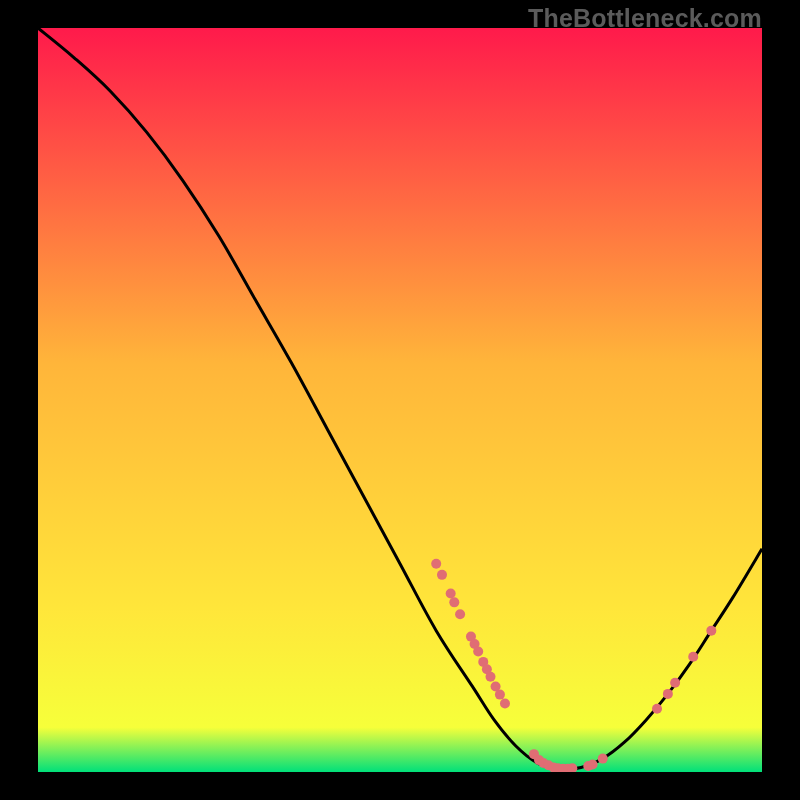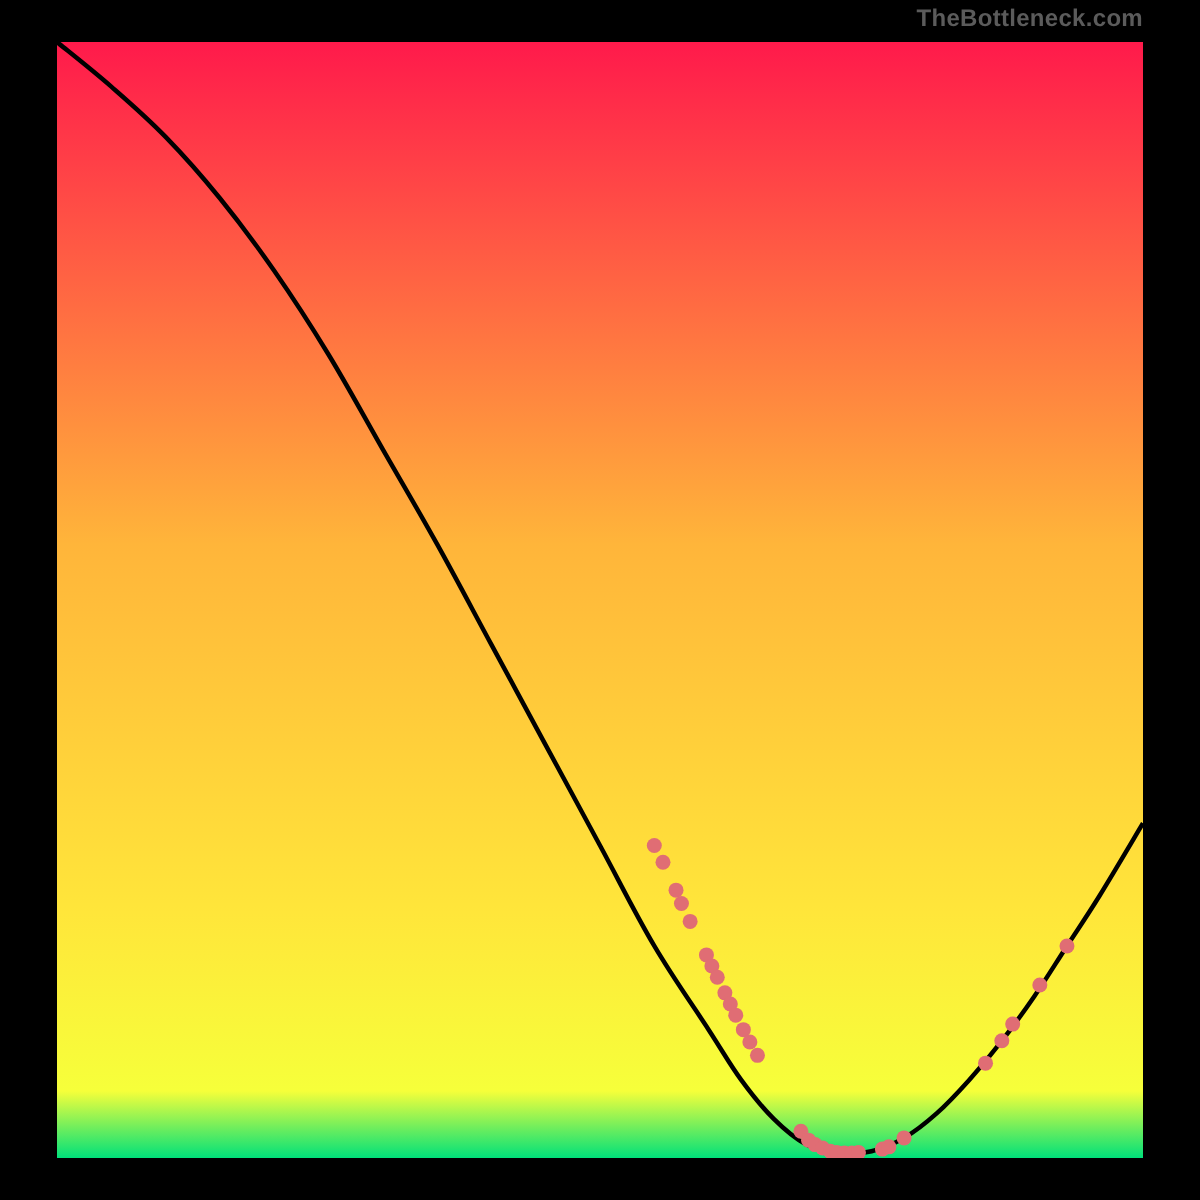--- a/index.html
+++ b/index.html
@@ -22,21 +22,21 @@
     width: 724px;
     height: 744px;
   }
   .watermark {
     position: absolute;
     right: 38px;
     top: 4px;
     font-family: Arial, Helvetica, sans-serif;
     font-weight: bold;
     color: #5b5b5b;
-    font-size: 16px;
+    font-size: 25px;
     letter-spacing: 0.2px;
   }
 </style>
 </head>
 <body>
 
 <div class="container">
   <div class="watermark">TheBottleneck.com</div>
   <svg class="plot-area" viewBox="0 0 724 744" preserveAspectRatio="none">
     <defs>

